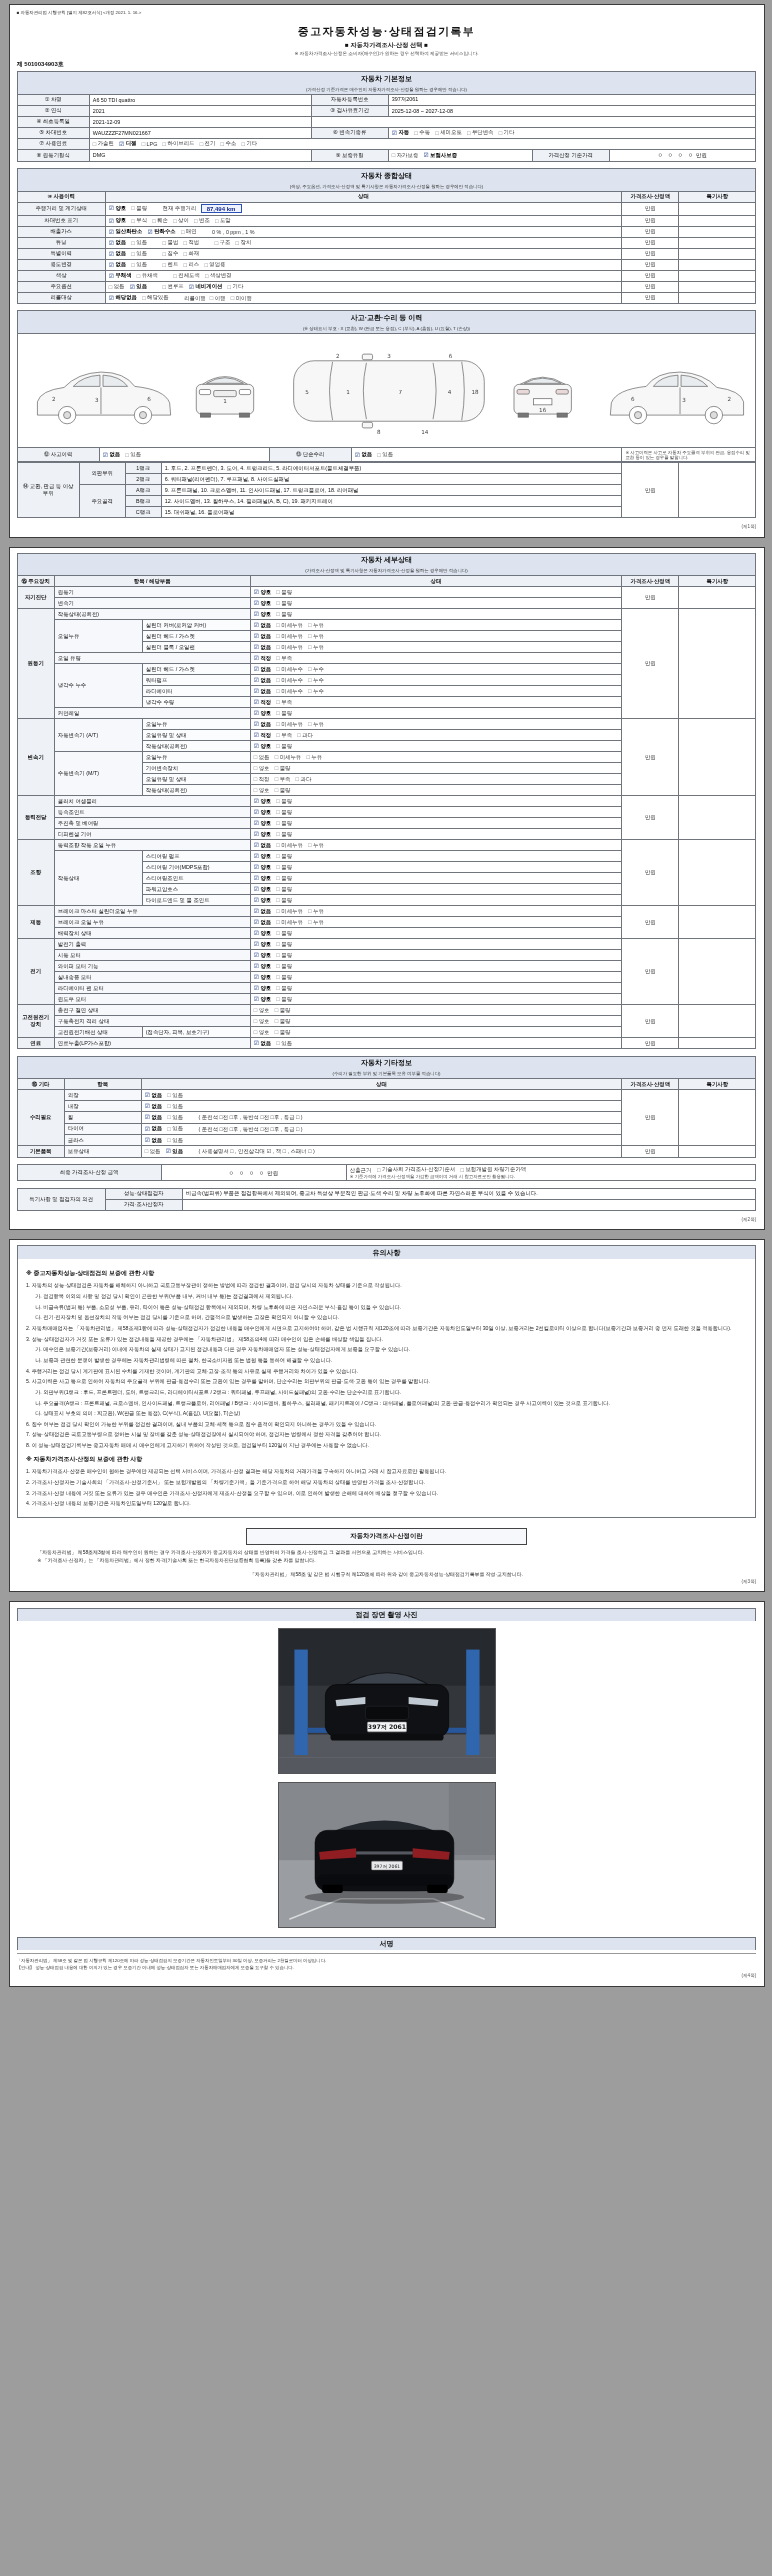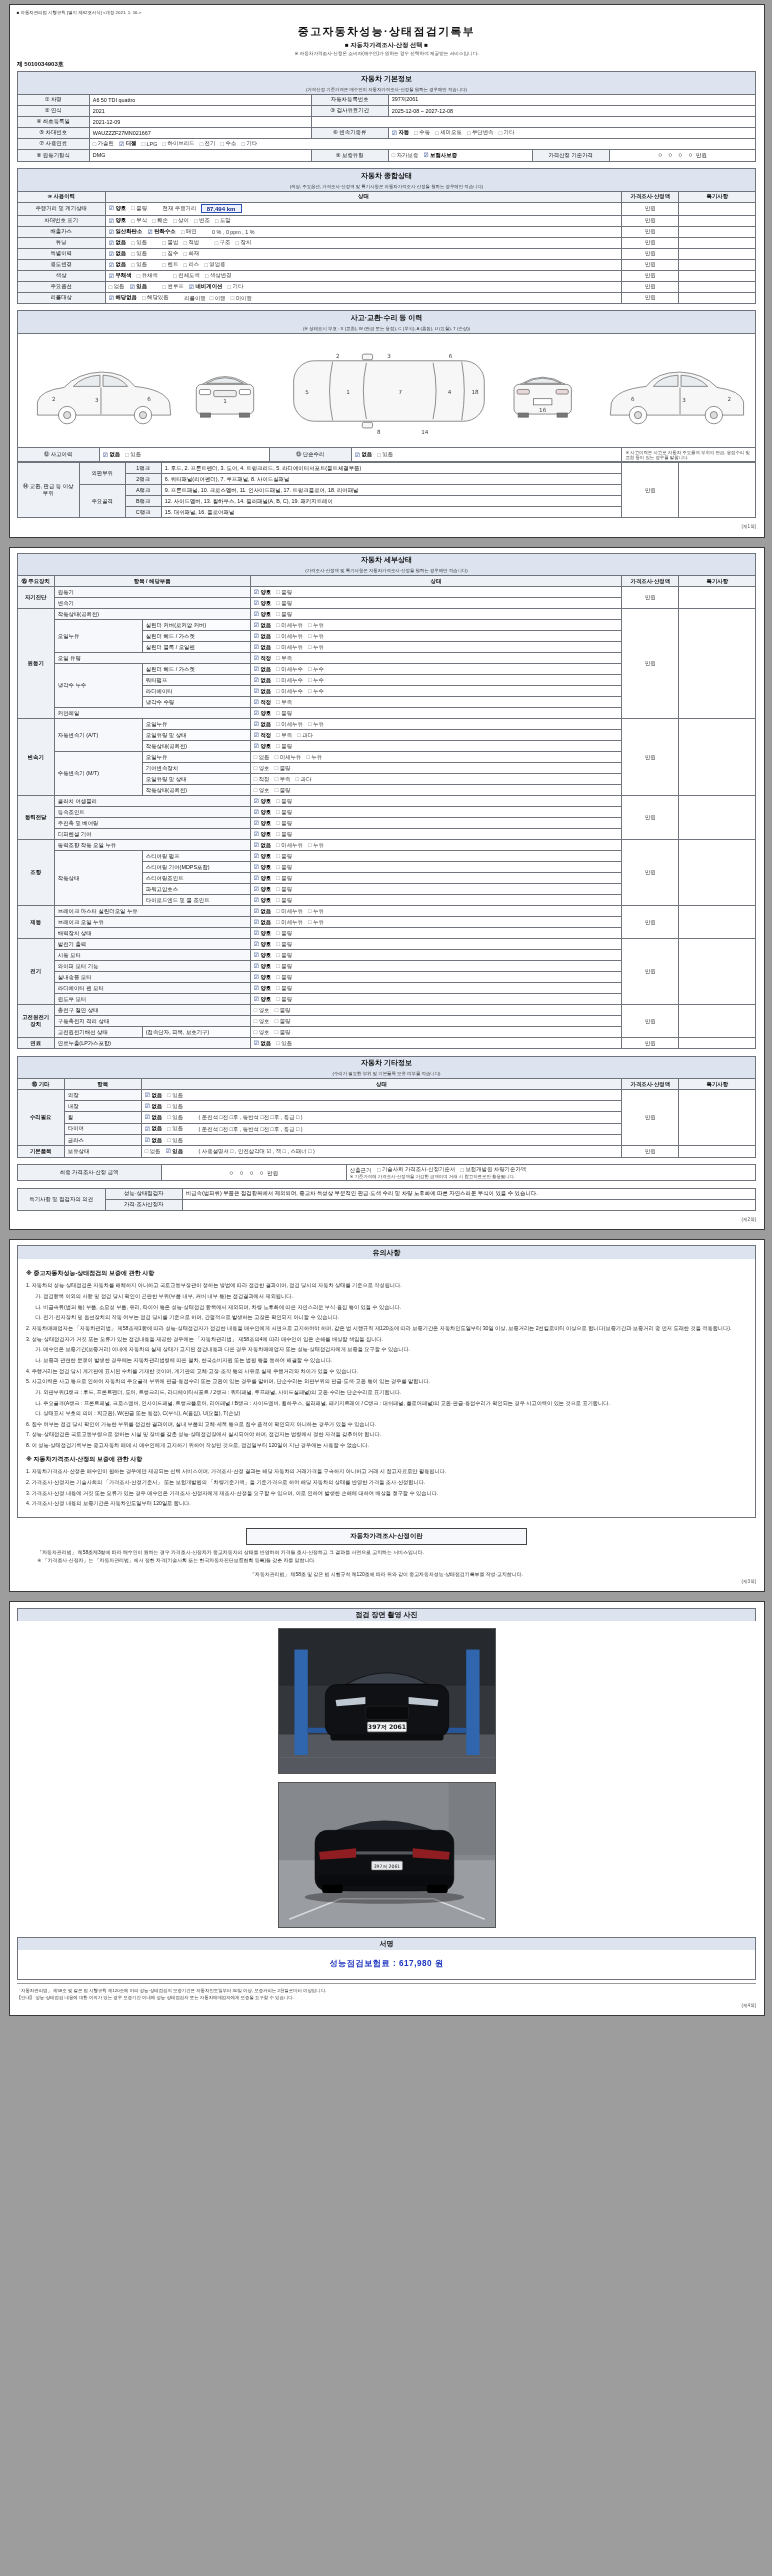--- a/index.html
+++ b/index.html
@@ -1486,26 +1486,20 @@
           <rect x="74" y="178" width="264" height="22" rx="10" fill="#0a0b0e"></rect>
           <rect x="84" y="198" width="40" height="16" rx="4" fill="#000"></rect>
           <rect x="288" y="198" width="40" height="16" rx="4" fill="#000"></rect>
         </svg>
       </div>
     </div>
 
     <div class="band">
       <span class="btitle">서명</span>
     </div>
-    <div style="border:0.5px solid #70757d;border-top:none;">
-      <div class="insurance">
-        <span>성능점검보험료 :</span>
-        <span>617,980 원</span>
-      </div>
-    </div>
     <div class="footer-lines">
       <div>「자동차관리법」 제58조 및 같은 법 시행규칙 제120조에 따라 성능·상태점검의 보증기간은 자동차인도일부터 30일 이상, 보증거리는 2천킬로미터 이상입니다.</div>
       <div>【안내】 성능·상태점검 내용에 대한 이의가 있는 경우 보증기간 이내에 성능·상태점검자 또는 자동차매매업자에게 보증을 요구할 수 있습니다.</div>
     </div>
     <div class="pagemark">(제4쪽)</div>
   </div>
 
 </div>
 
 

